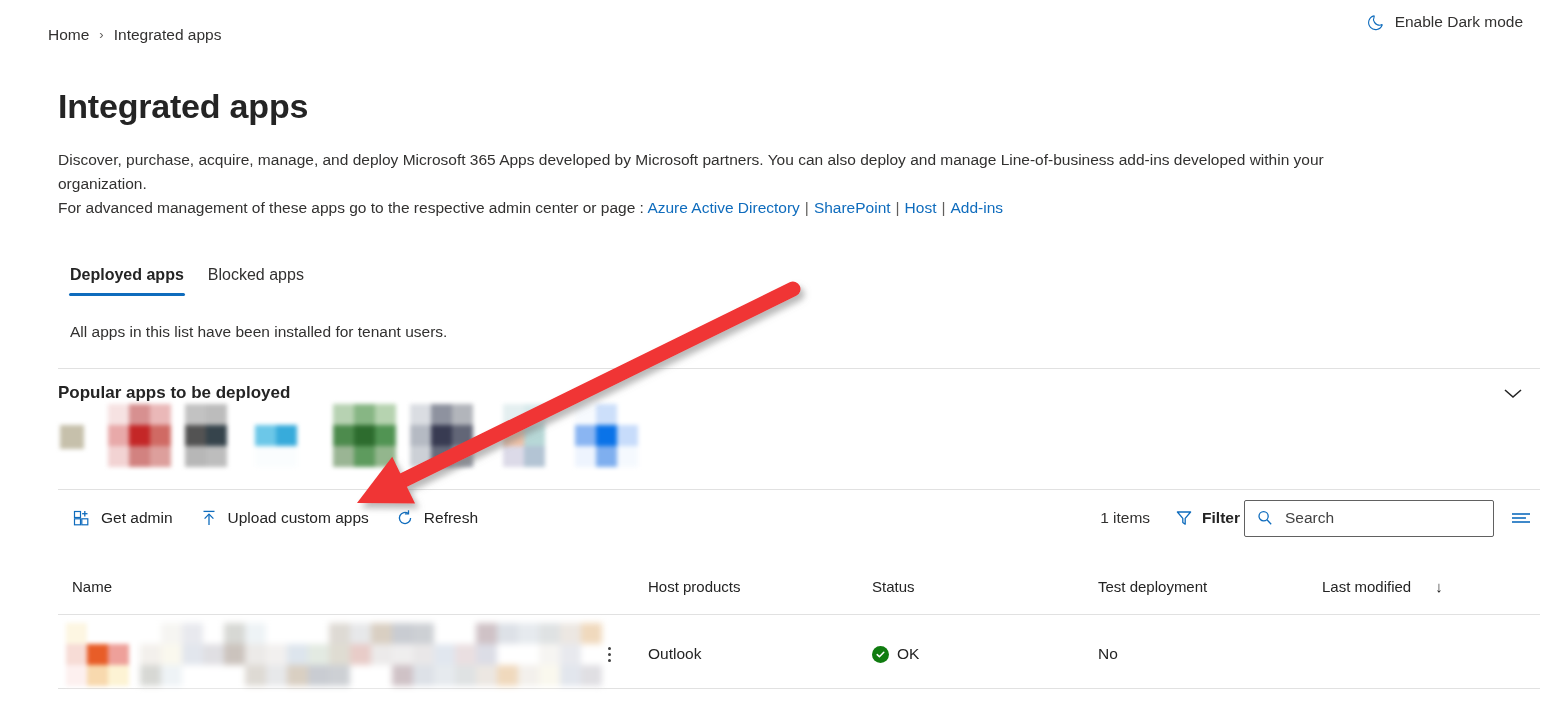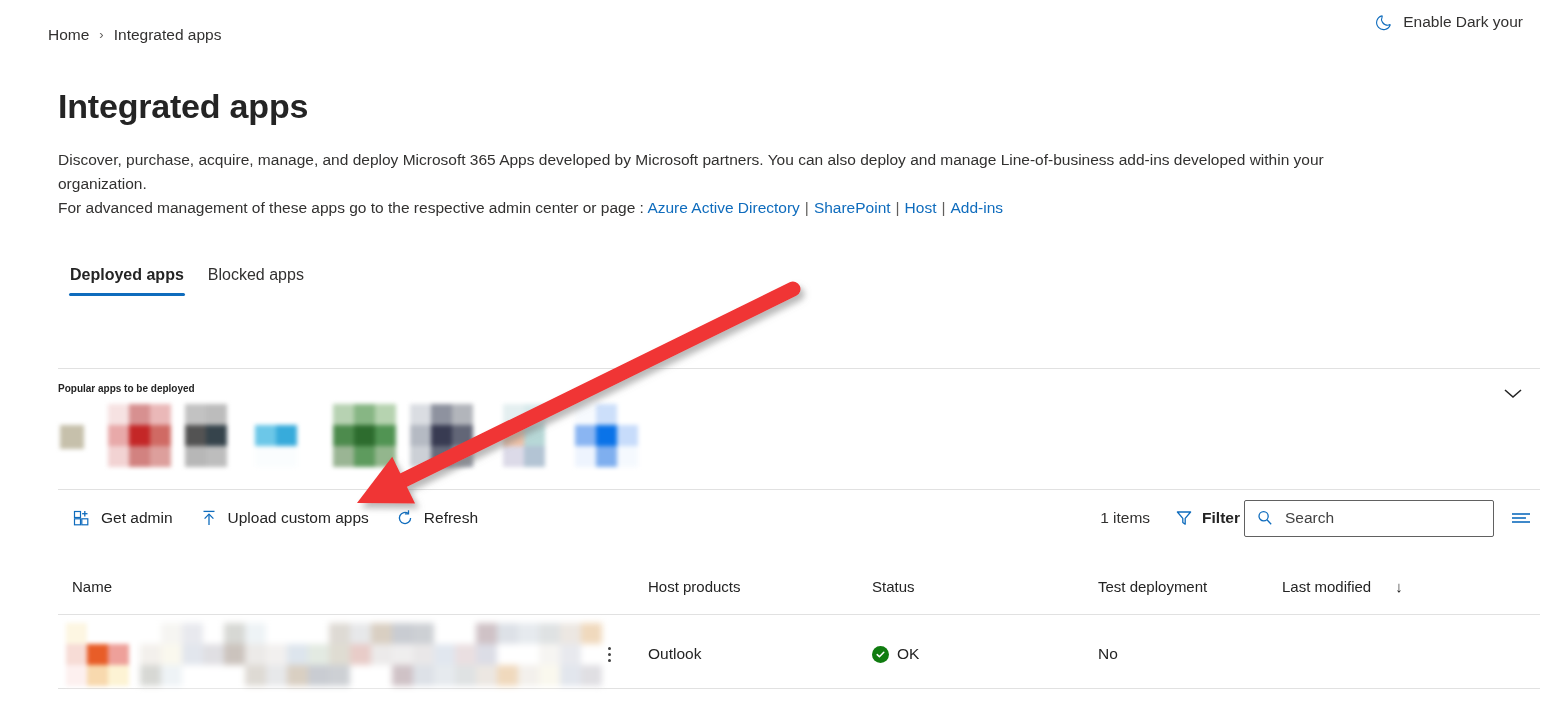--- a/index.html
+++ b/index.html
@@ -114,21 +114,21 @@
   }
   .rule.r1 { top: 368px; }
   .rule.r2 { top: 489px; }
   .rule.r3 { top: 614px; }
   .rule.r4 { top: 688px; }
 
   
   .popular-label {
     position: absolute;
     left: 58px; top: 383px;
-    font-size: 10px;
+    font-size: 17px;
     font-weight: bold;
     color: #242424;
   }
   .popular-chevron {
     position: absolute;
     right: 18px; top: 378px;
     width: 34px; height: 30px;
     display: flex; align-items: center; justify-content: center;
     cursor: pointer;
   }
@@ -291,21 +291,21 @@
     <span class="bc-sep">›</span>
     <span class="bc-current">Integrated apps</span>
   </div>
 
   <div class="darkmode">
     <span class="moon-icon">
       <svg width="20" height="20" viewBox="0 0 20 20">
         <path d="M13.8 13.3a6.2 6.2 0 0 1-5.6-8.9 0.4 0.4 0 0 0-0.5-0.55A7 7 0 1 0 16.2 13a0.4 0.4 0 0 0-0.5-0.5 6.2 6.2 0 0 1-1.9 0.8z" fill="none" stroke="#0f6cbd" stroke-width="1.1"></path>
       </svg>
     </span>
-    <span>Enable Dark your</span>
+    <span>Enable Dark mode</span>
   </div>
 
   <h1 class="page-title">Integrated apps</h1>
 
   <div class="description">
     <span class="ln">Discover, purchase, acquire, manage, and deploy Microsoft 365 Apps developed by Microsoft partners. You can also deploy and manage Line-of-business add-ins developed within your</span>
     <span class="ln">organization.</span>
     <span class="ln">
       <span>For advanced management of these apps go to the respective admin center or page : </span><span class="lnk">Azure Active Directory</span><span class="pipe">|</span><span class="lnk">SharePoint</span><span class="pipe">|</span><span class="lnk">Host</span><span class="pipe">|</span><span class="lnk">Add-ins</span>
     </span>
@@ -313,20 +313,21 @@
 
   <div class="tabs">
     <div class="tab active">
       <span>Deployed apps</span>
     </div>
     <div class="tab">
       <span>Blocked apps</span>
     </div>
   </div>
 
+  <div class="tab-desc">All apps in this list have been installed for tenant users.</div>
 
   <div class="rule r1"></div>
   <div class="rule r2"></div>
   <div class="rule r3"></div>
   <div class="rule r4"></div>
 
   <div class="popular-label">Popular apps to be deployed</div>
   <div class="popular-chevron">
     <svg width="22" height="14" viewBox="0 0 22 14">
       <polyline points="3,4 11,11 19,4" fill="none" stroke="#242424" stroke-width="1.6"></polyline>
@@ -477,21 +478,21 @@
     </div>
     <div class="th" style="left:590px;">
       <span>Host products</span>
     </div>
     <div class="th" style="left:814px;">
       <span>Status</span>
     </div>
     <div class="th" style="left:1040px;">
       <span>Test deployment</span>
     </div>
-    <div class="th" style="left:1224px;gap:16px;">
+    <div class="th" style="left:1264px;gap:16px;">
       <span>Last modified</span>
       <span class="sorticon">↓</span>
     </div>
   </div>
 
   <div class="trow">
     <div class="cell" style="left:8px;">
       <div id="row-icon">
           <div class="pix-icon" style="grid-template-columns: repeat(3, 21px); grid-template-rows: repeat(3, 21px); filter: blur(2.2px);">
             <span class="pix-cell" style="background: rgb(253, 246, 226);"></span>

